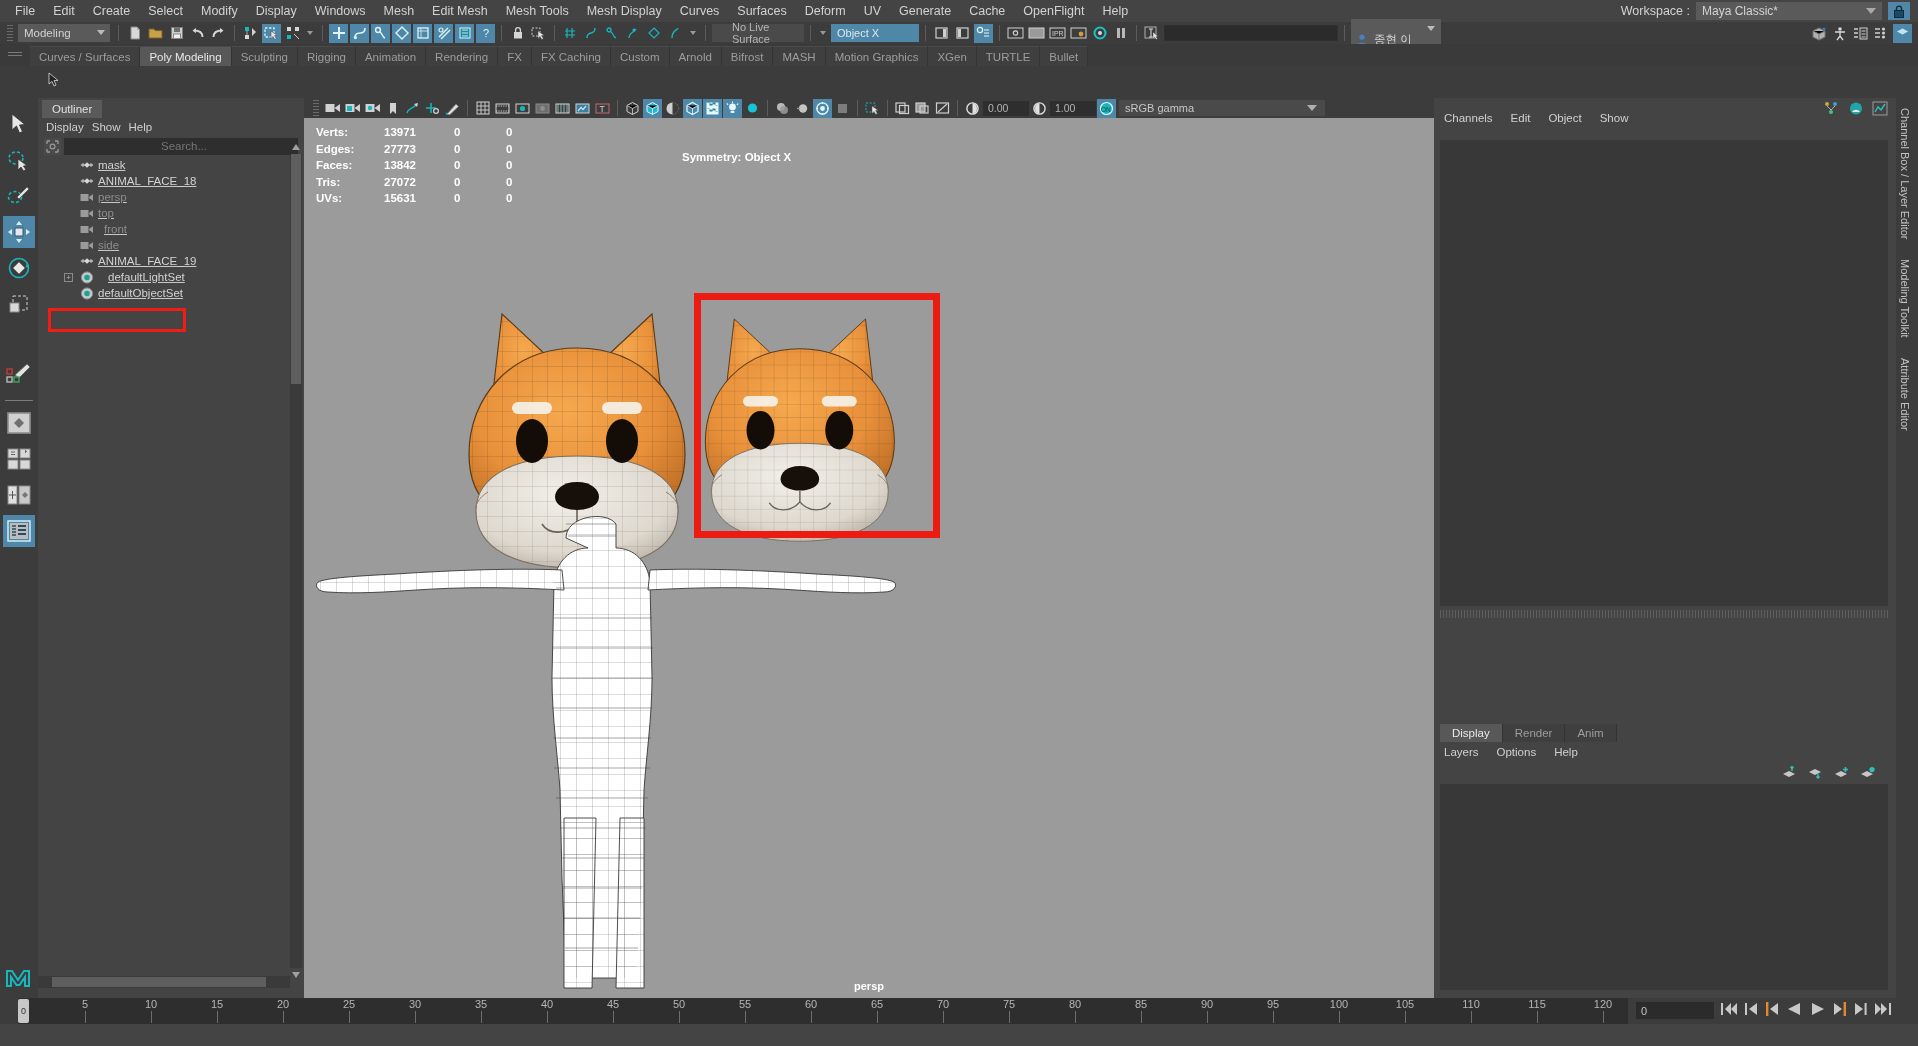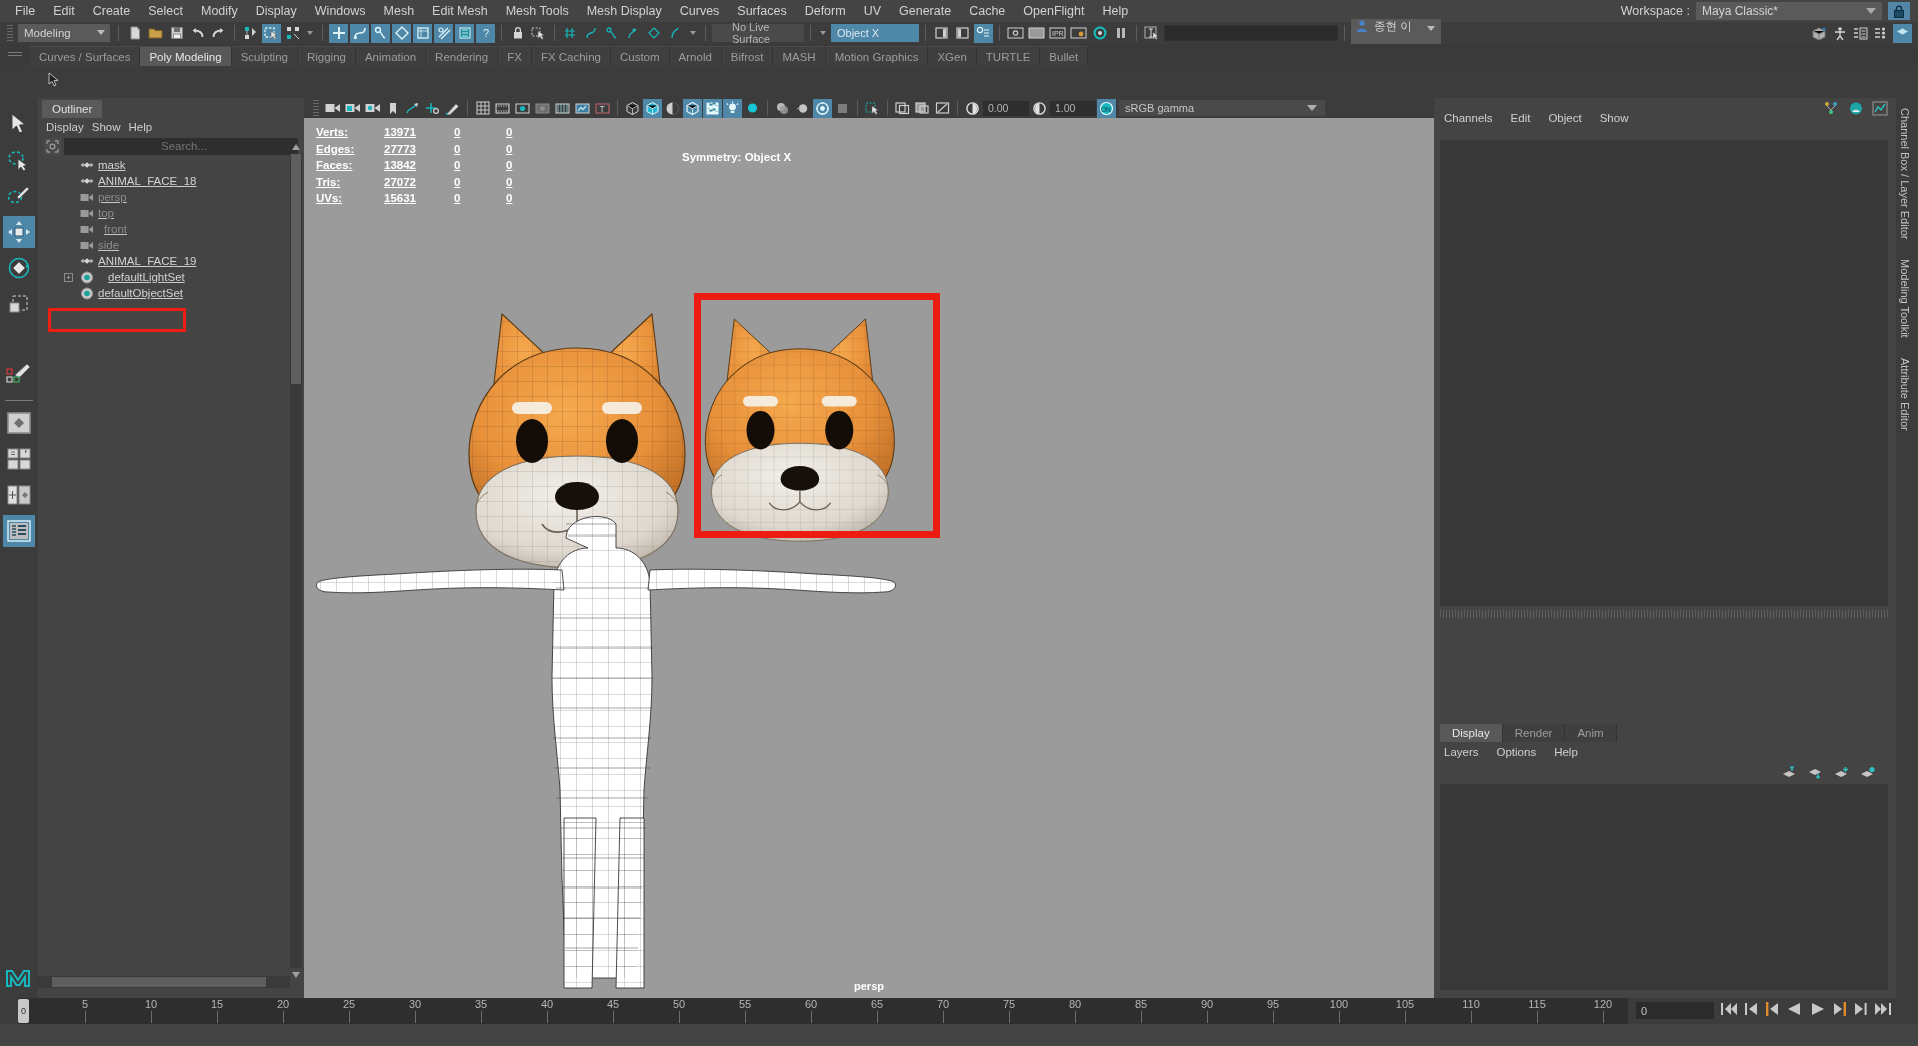--- a/index.html
+++ b/index.html
@@ -70,21 +70,21 @@
   }
   .objx {
     width: 88px; height: 18px; background: #4e87a8; color: #dde8ef;
     font-size: 11px; display: flex; align-items: center; padding-left: 6px;
   }
   .cmdline {
     width: 174px; height: 16px; background: #2b2b2b; border: 1px solid #303030;
   }
   .userbox {
     height: 28px; background: #5a5a5a; color: #d6d6d6; font-size: 11.5px;
-    display: flex; align-items: flex-start; gap: 5px; padding: 0 18px 0 4px;
+    display: flex; align-items: flex-end; gap: 5px; padding: 0 18px 0 4px;
     position: relative; min-width: 90px;
   }
   .userbox .arrow {
     position: absolute; right: 6px; top: 7px;
     border-left: 4px solid transparent; border-right: 4px solid transparent;
     border-top: 5px solid #bbb;
   }
   .tinyarrow {
     width: 0; height: 0; border-left: 3px solid transparent;
     border-right: 3px solid transparent; border-top: 4px solid #999; margin: 0 3px;
@@ -194,21 +194,21 @@
     background: #9b9b9b;
   }
   .vp-toolbar {
     position: absolute; left: 0; top: 0; width: 1130px; height: 20px;
     background: #3c3c3c; display: flex; align-items: center; padding-left: 6px; gap: 1px;
   }
   .vp-canvas { position: absolute; left: 0; top: 20px; width: 1130px; height: 880px;
     background: #9b9b9b; overflow: hidden; }
   .hud {
     position: absolute; left: 12px; top: 6px; font-size: 11.5px; color: #ffffff;
-    font-weight: bold; line-height: 16.5px; text-decoration: underline;
+    font-weight: bold; line-height: 16.5px;
   }
   .hud table { border-collapse: collapse; }
   .hud td { padding-right: 0; font-size: 11.5px; color: #ffffff; font-weight: bold; }
   .hud td.lbl { width: 68px; }
   .hud td.v1 { width: 70px; }
   .hud td.v2 { width: 52px; }
   .symmetry {
     position: absolute; left: 378px; top: 33px; font-size: 11.5px;
     color: #ffffff; font-weight: bold;
   }

